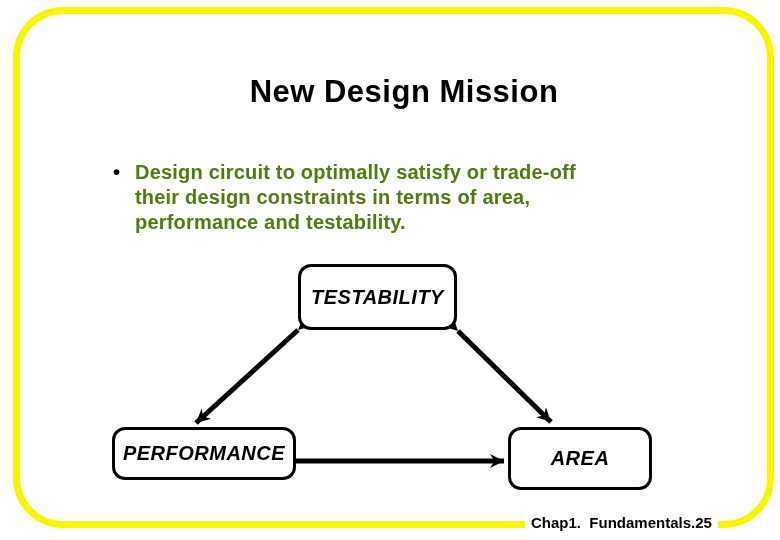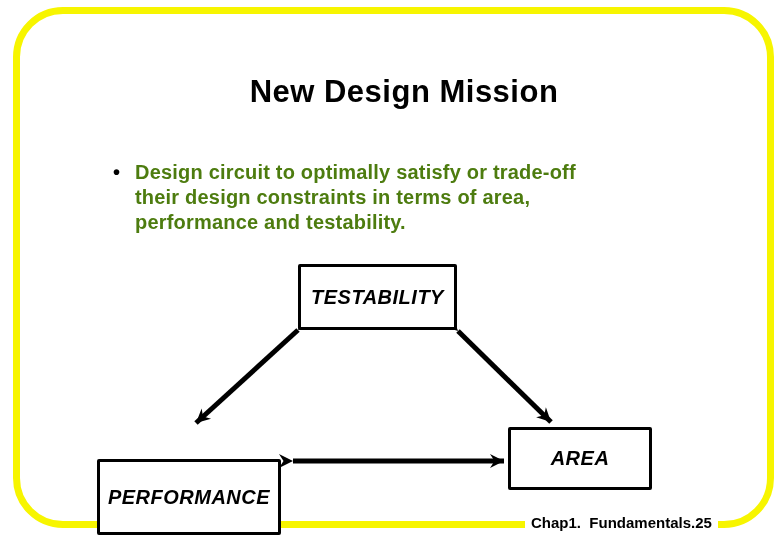--- a/index.html
+++ b/index.html
@@ -57,33 +57,33 @@
     white-space: pre-line;
     letter-spacing: 0.2px;
   }
 
   .diagram { position: absolute; inset: 0; z-index: 2; }
 
   .node {
     position: absolute;
     background: #ffffff;
     border: 3px solid #000000;
-    border-radius: 2px;
+    border-radius: 13px;
     display: flex;
     align-items: center;
     justify-content: center;
     font-size: 20px;
     font-weight: bold;
     font-style: italic;
     color: #000000;
     letter-spacing: 0.5px;
     z-index: 3;
   }
   .node-testability { left: 298px; top: 264px; width: 159px; height: 66px; }
-  .node-performance { left: 97px; top: 427px; width: 184px; height: 76px; margin-top: 32px; }
+  .node-performance { left: 112px; top: 427px; width: 184px; height: 53px; }
   .node-area        { left: 508px; top: 427px; width: 144px; height: 63px; }
 
   svg.edges { position: absolute; left: 0; top: 0; width: 780px; height: 540px; z-index: 2; }
 
   .footer {
     position: absolute;
     left: 525px; top: 512px;
     background: #ffffff;
     padding: 2px 6px 3px 6px;
     font-size: 15px;

